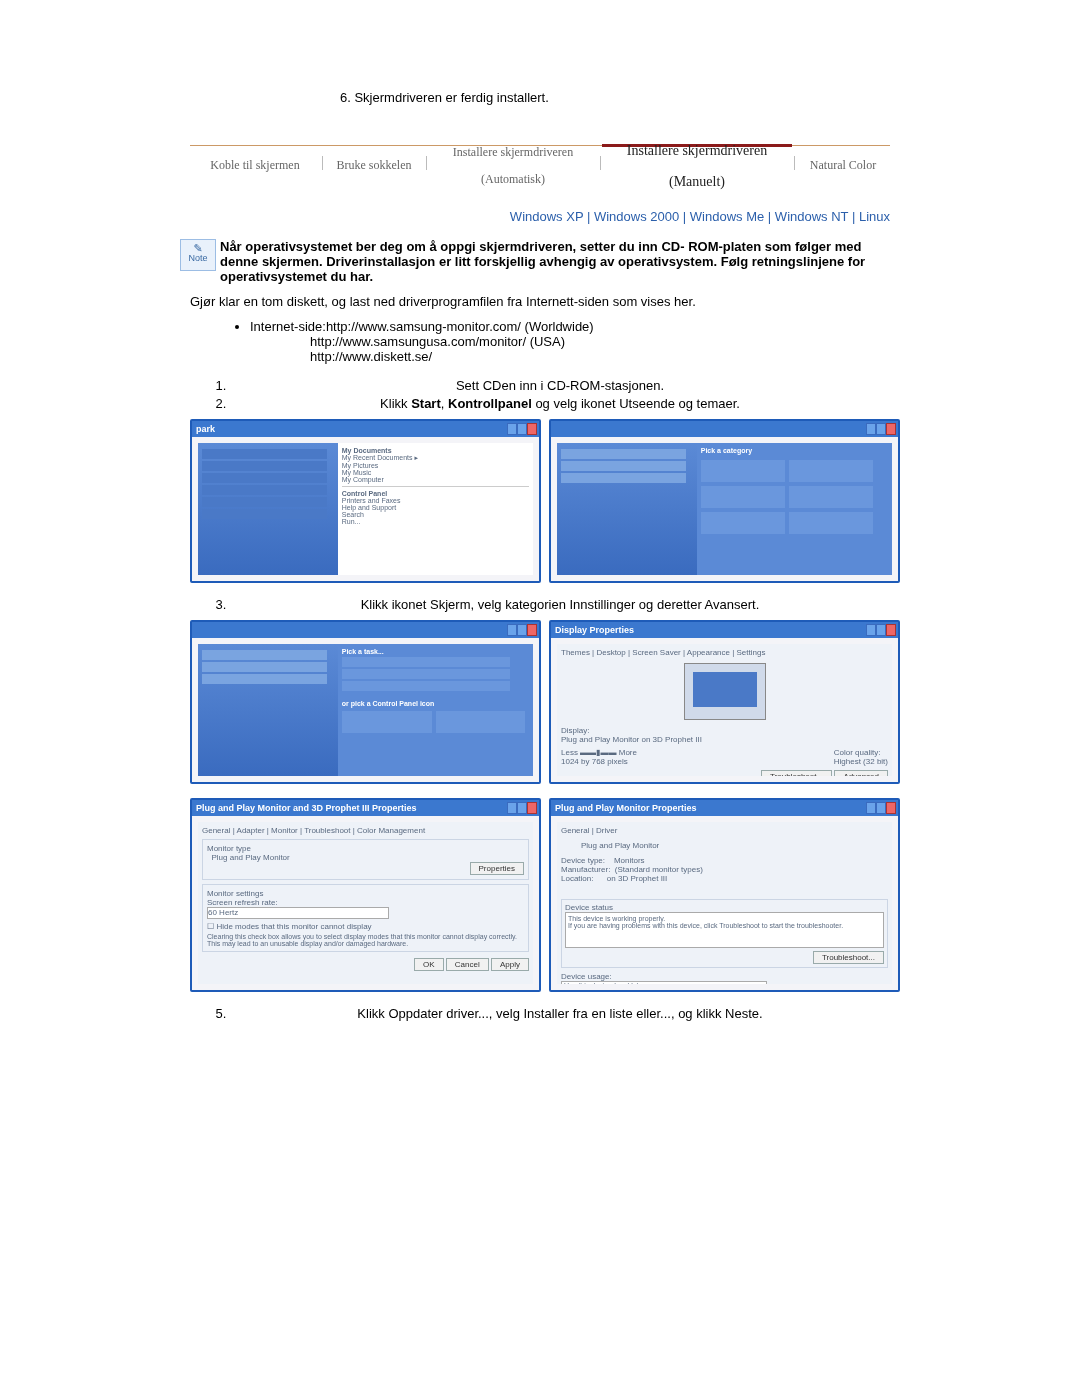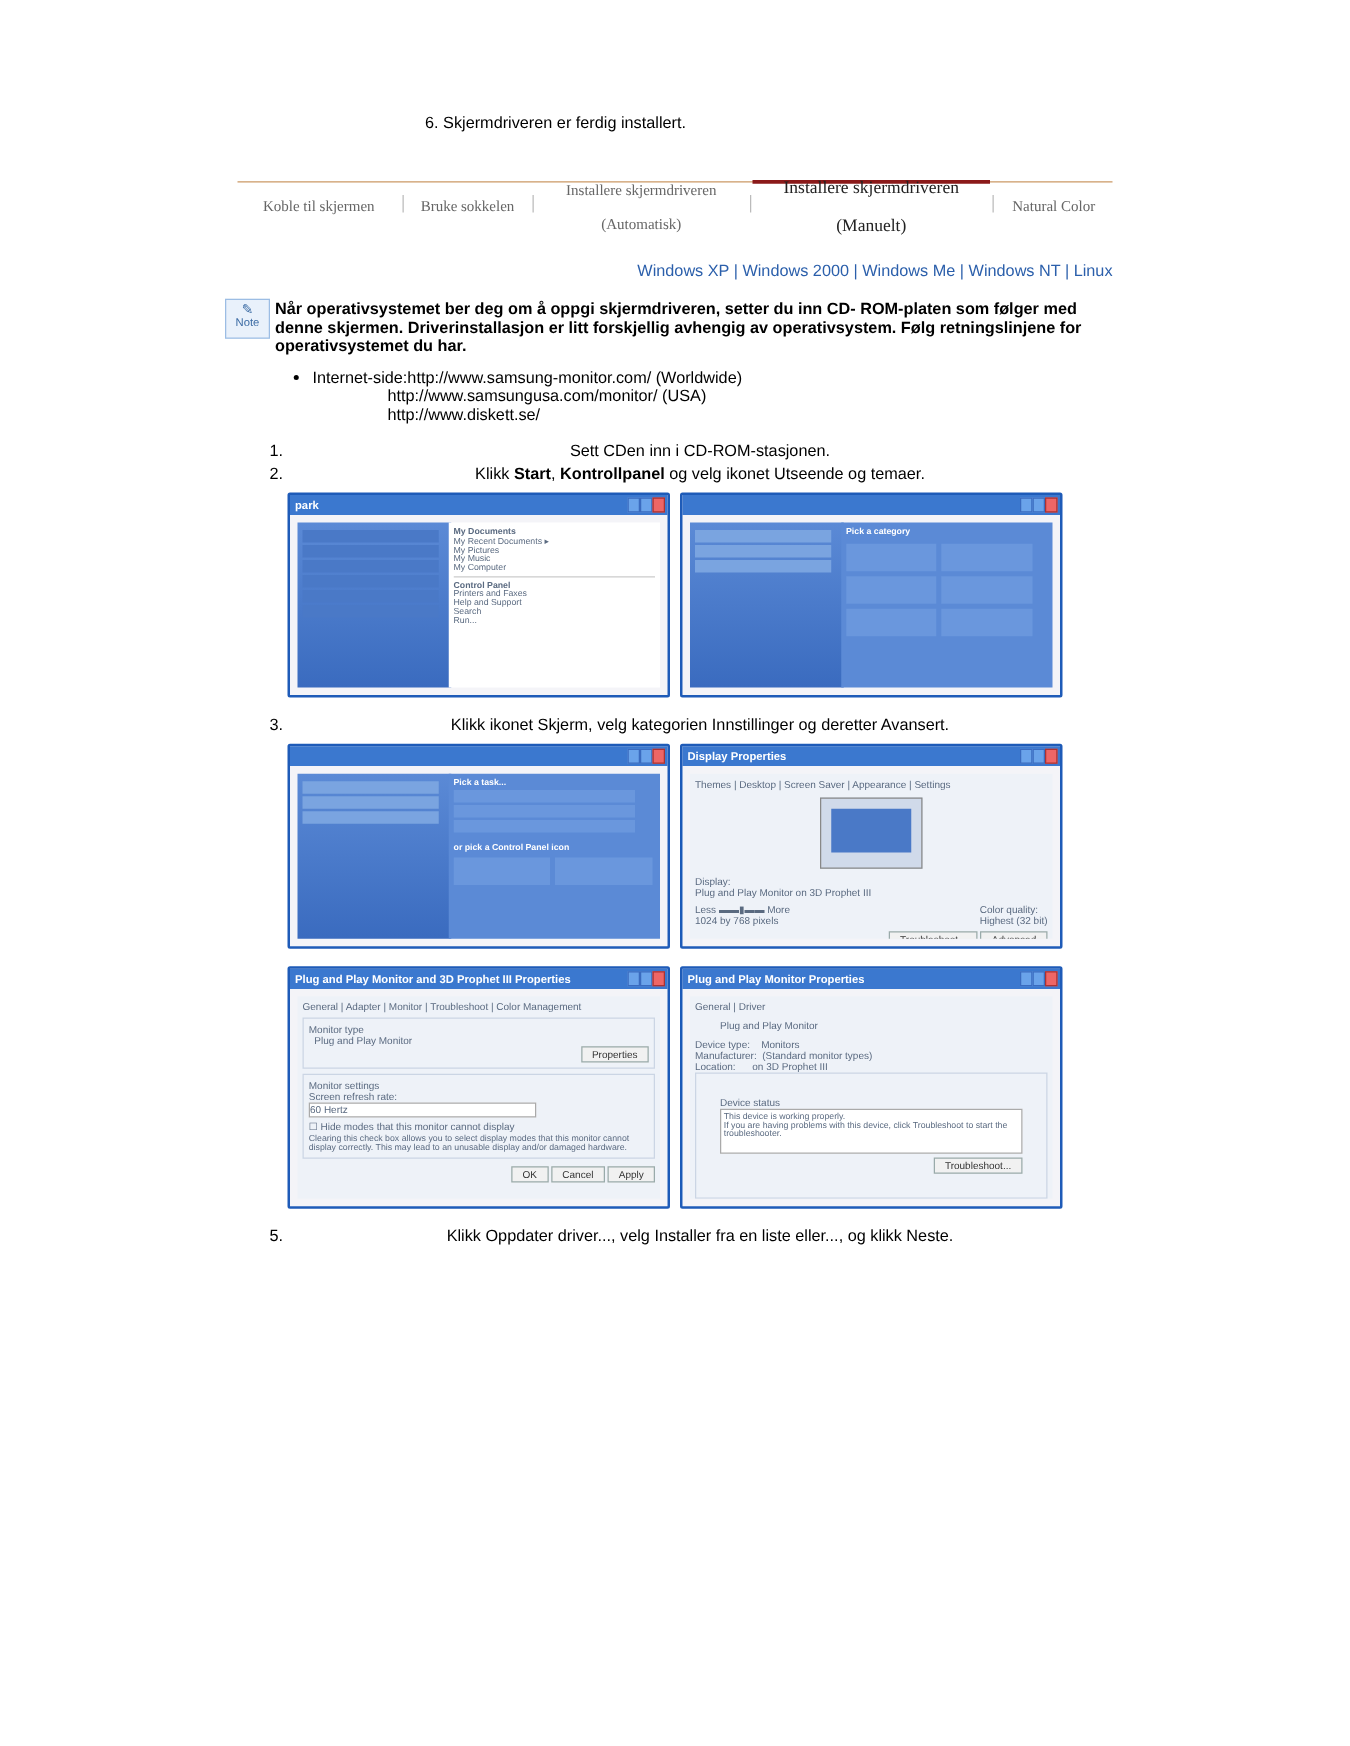--- a/index.html
+++ b/index.html
@@ -106,21 +106,21 @@
     border-radius: 50%;
     background: radial-gradient(circle at 35% 35%, #fff, #3b7fde 60%, #1a4a9e);
     margin-right: 6px;
     vertical-align: -1px;
   }
 
   ol.steps { margin: 0 0 6px 0; padding-left: 40px; text-align: center; }
   ol.steps li { margin: 3px 0 3px 0; font-size: 13px; }
 
   
-  .shot-row { width: 620px; margin: 8px auto 14px auto; display:flex; gap: 8px; justify-content: center;}
+  .shot-row { width: 710px; margin: 8px auto 14px auto; display:flex; gap: 8px; justify-content: center;}
   .shot {
     height: 160px;
     border: 2px solid #1e5bb8;
     background: linear-gradient(#3b78cf, #3b78cf 16px, #f4f4f8 16px);
     position: relative;
     border-radius: 2px;
   }
   .shot::before {
     content: attr(data-title);
     position: absolute;
@@ -219,20 +219,21 @@
   <div class="note-row">
     <div class="note-icon">
       <div class="ic">Note</div>
     </div>
     <div class="note-text">
       <b>Når operativsystemet ber deg om å oppgi skjermdriveren, setter du inn CD- ROM-platen som følger med denne skjermen. Driverinstallasjon er litt forskjellig avhengig av operativsystem. Følg retningslinjene for operativsystemet du har.</b>
     </div>
   </div>
 
   <div class="body-block">
+    <p>Gjør klar en tom diskett, og last ned driverprogramfilen fra Internett-siden som vises her.</p>
     <ul>
       <li>
         <span>Internet-side:</span><a class="link" href="#">http://www.samsung-monitor.com/</a><span> (Worldwide)</span>
         <span class="pad-left"><a class="link" href="#">http://www.samsungusa.com/monitor/</a><span> (USA)</span></span>
         <span class="pad-left"><a class="link" href="#">http://www.diskett.se/</a><span></span></span>
       </li>
     </ul>
 
 
     <ol class="steps" start="1">
@@ -376,21 +377,21 @@
             <span></span>
           </div>
         <div class="inner">
           <span>General | Driver</span>
           <div style="margin-top:6px;padding-left:20px">Plug and Play Monitor</div>
           <div style="margin-top:6px">
             <span>Device type:</span>&nbsp;&nbsp;&nbsp;&nbsp;<span>Monitors</span><br>
             <span>Manufacturer:</span>&nbsp;&nbsp;<span>(Standard monitor types)</span><br>
             <span>Location:</span>&nbsp;&nbsp;&nbsp;&nbsp;&nbsp;&nbsp;<span>on 3D Prophet III</span>
           </div>
-          <div style="border:1px solid #cbd5e4;padding:19px;margin-top:0">
+          <div style="border:1px solid #cbd5e4;padding:3px;margin-top:16px">
             <span>Device status</span>
             <div style="border:1px solid #aaa;background:#fff;height:30px;font-size:7px;padding:2px">
               <span>This device is working properly.</span><br>
               <span>If you are having problems with this device, click Troubleshoot to start the troubleshooter.</span>
             </div>
             <div style="text-align:right;margin-top:3px">
               <span class="btnfake">Troubleshoot...</span>
             </div>
           </div>
           <div style="margin-top:4px">

